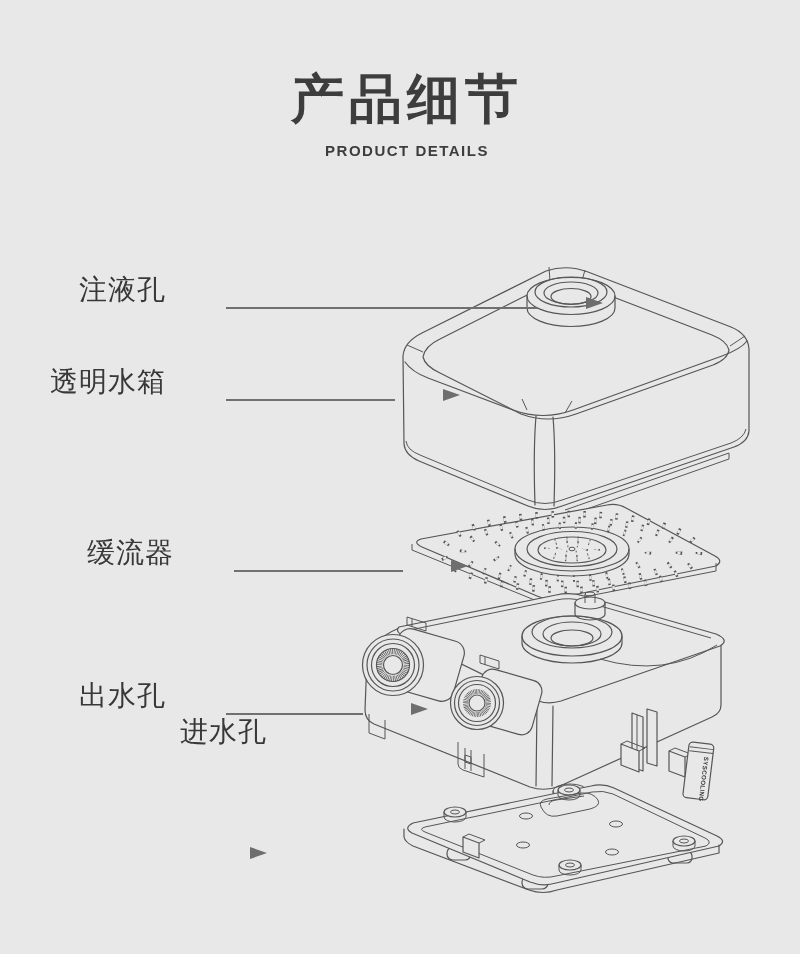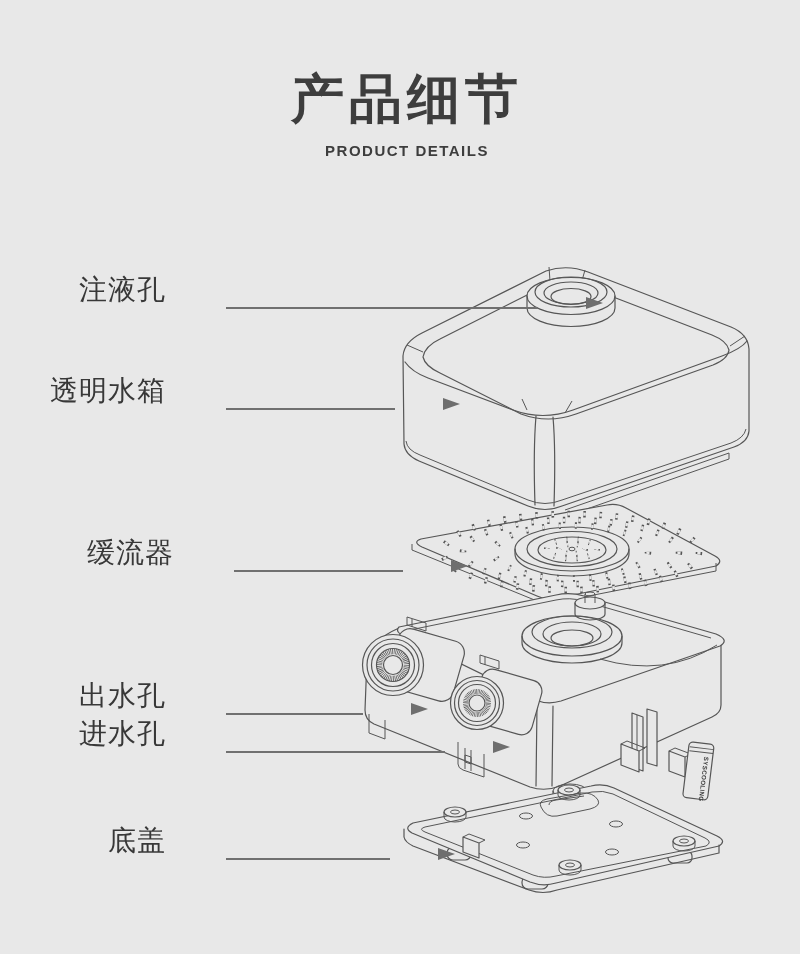--- a/index.html
+++ b/index.html
@@ -10,24 +10,24 @@
   .title{margin:0;padding-top:64px;font-size:53px;font-weight:700;color:#3d3d3d;letter-spacing:5px;}
   .subtitle{margin:6px 0 0 0;font-size:15px;font-weight:700;color:#3d3d3d;letter-spacing:1.5px;}
   
   .diagram{position:absolute;left:0;top:0;}
   
   .label{position:absolute;height:40px;display:flex;align-items:flex-end;gap:48px;}
   .label .txt{width:130px;text-align:right;font-size:28px;font-weight:500;color:#383838;letter-spacing:1px;white-space:nowrap;}
   .label .line{height:2px;background:#707070;margin-left:12px;}
   .label .arrow{width:0;height:0;border-left:17px solid #6e6e6e;border-top:6.5px solid transparent;border-bottom:6.5px solid transparent;}
   .lbl-fill   {left:36px;top:269px;} .lbl-fill .line{width:312px;}
-  .lbl-tank   {left:36px;top:370px;} .lbl-tank .line{width:169px;}
+  .lbl-tank   {left:36px;top:361px;} .lbl-tank .line{width:169px;}
   .lbl-diff   {left:44px;top:532px;} .lbl-diff .line{width:169px;}
   .lbl-outlet {left:36px;top:654px;margin-top:21px;} .lbl-outlet .line{width:137px;}
-  .lbl-inlet  {left:36px;top:713px;} .lbl-inlet .line{width:219px;}
+  .lbl-inlet  {left:36px;top:713px;flex-direction:column;} .lbl-inlet .line{width:219px;}
   .lbl-bottom {left:36px;top:820px;} .lbl-bottom .line{width:164px;}
   svg .ln{fill:none;stroke:#565656;stroke-width:1.2;stroke-linejoin:round;stroke-linecap:round;}
   svg .fl{fill:#e8e8e8;stroke:#565656;stroke-width:1.2;stroke-linejoin:round;}
   svg .thin{fill:none;stroke:#565656;stroke-width:1;}
   svg text{font-family:"Liberation Sans",sans-serif;}
 </style>
 </head>
 <body>
 
 <div class="page">
@@ -189,19 +189,14 @@
   <div class="label lbl-outlet">
     <span class="txt">出水孔</span>
     <span class="line"></span>
     <span class="arrow"></span>
   </div>
   <div class="label lbl-inlet">
     <span class="txt">进水孔</span>
     <span class="line"></span>
     <span class="arrow"></span>
   </div>
-  <div class="label lbl-bottom">
-    <span class="txt">底盖</span>
-    <span class="line"></span>
-    <span class="arrow"></span>
-  </div>
 
 </div>
 
 </body></html>

